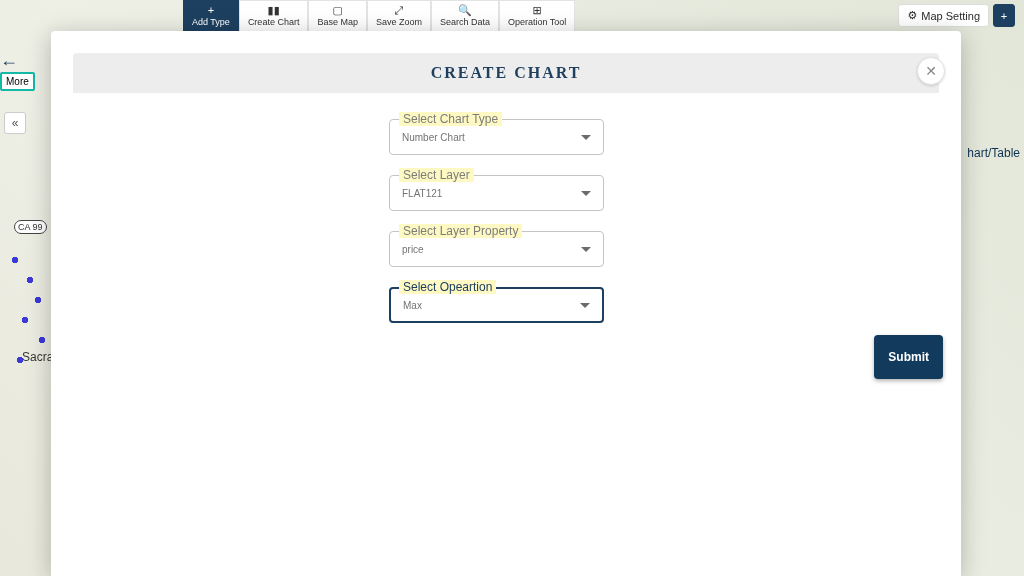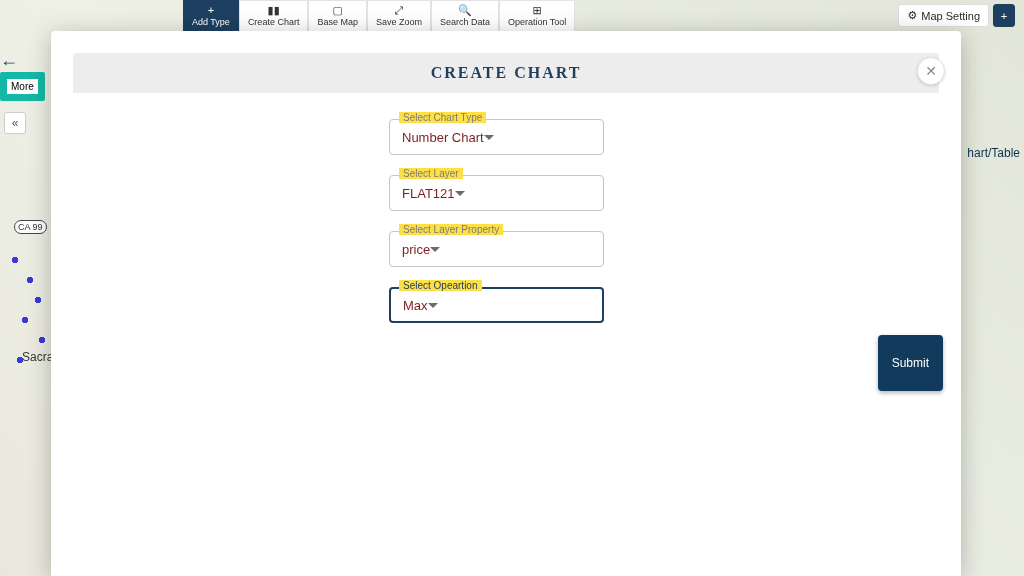--- a/index.html
+++ b/index.html
@@ -31,21 +31,21 @@
         min-width:48px;gap:1px}
   .tbtn.primary{background:var(--brand);color:#fff;border-color:var(--brand)}
   .tbtn svg,.tbtn .glyph{font-size:11px;line-height:1}
   .map-setting{position:absolute;right:9px;top:4px;display:flex;gap:4px}
   .ms{background:#fff;border:1px solid #dcdcdc;border-radius:3px;font-size:11px;
       padding:4px 8px;display:flex;align-items:center;gap:4px;color:#2c2c2c}
   .ms.plus{background:var(--brand);color:#fff;border-color:var(--brand);width:22px;justify-content:center}
   .chart-table{position:absolute;right:4px;top:146px;font-size:12px;color:#0e3250}
   
   .back{position:absolute;left:0;top:50px;color:var(--brand);font-size:18px}
-  .more{position:absolute;left:0;top:72px;background:#fff;border:7px solid #14b8a6;
+  .more{position:absolute;left:0;top:72px;background:#fff;border:2px solid #14b8a6;
         font-size:10px;padding:2px 4px;border-radius:2px}
   .collapse{position:absolute;left:4px;top:112px;background:#fff;border:1px solid #ccc;
         width:22px;height:22px;border-radius:3px;display:flex;align-items:center;justify-content:center;
         font-size:12px;color:#555}
   .hwy{position:absolute;left:14px;top:220px;background:#fff;border:1px solid #444;
        border-radius:7px;font-size:9px;padding:1px 3px;color:#333}
   .city{position:absolute;left:22px;top:350px;font-size:12px;color:#373737}
   
   .overlay{position:absolute;inset:0}
   .modal{position:absolute;left:51px;top:31px;right:63px;bottom:0;background:#fff;
@@ -53,32 +53,32 @@
          display:flex;flex-direction:column}
   .mheader{background:#ededed;border-radius:4px 4px 0 0;margin:22px 22px 0;display:flex;
            align-items:center;justify-content:center;height:40px;position:relative}
   .mtitle{font-family:Georgia,"Times New Roman",serif;font-weight:700;letter-spacing:2px;
           color:#1f3f5e;font-size:16px}
   .close{position:absolute;right:-6px;top:4px;width:28px;height:28px;border-radius:50%;
          background:#fff;border:1px solid #e2e2e2;box-shadow:0 1px 3px rgba(0,0,0,.15);
          display:flex;align-items:center;justify-content:center;color:#888;font-size:14px}
   .form{padding:8px 0 0 338px;width:555px}
   .field{position:relative;margin:18px 0 20px}
-  .flabel{position:absolute;top:-7px;left:10px;background:#fde047;padding:0 4px;
-          font-size:10px;color:var(--label)}
+  .flabel{position:absolute;top:-7px;left:10px;background:#fef9c3;padding:0 4px;
+          font-size:12px;color:var(--label)}
   .fbox{border:1px solid var(--field-border);border-radius:4px;height:36px;
-        display:flex;align-items:center;padding:0 12px;
-        color:#7f1d1d;font-size:13px;width:215px}
+        display:flex;align-items:center;padding:0 12px;justify-content:space-between;
+        color:#737373;font-size:10px;width:215px}
   .field.active .fbox{border:2px solid var(--field-active)}
   .field.active .flabel{color:var(--field-active)}
   .caret{width:0;height:0;border-left:5px solid transparent;border-right:5px solid transparent;
          border-top:5px solid #6b6b6b}
   .submit{position:absolute;right:18px;top:304px;background:#123a5c;color:#fff;
-          border:none;border-radius:4px;padding:21px 14px;font-size:12px;
-          box-shadow:0 2px 4px rgba(0,0,0,.3);font-weight:400}
+          border:none;border-radius:4px;padding:15px 14px;font-size:12px;
+          box-shadow:0 2px 4px rgba(0,0,0,.3);font-weight:700}
 </style>
 </head>
 <body>
 
 <div class="toolbar">
   <div class="tbtn primary">
     <span class="glyph">+</span>
     <span>Add Type</span>
   </div>
   <div class="tbtn">

